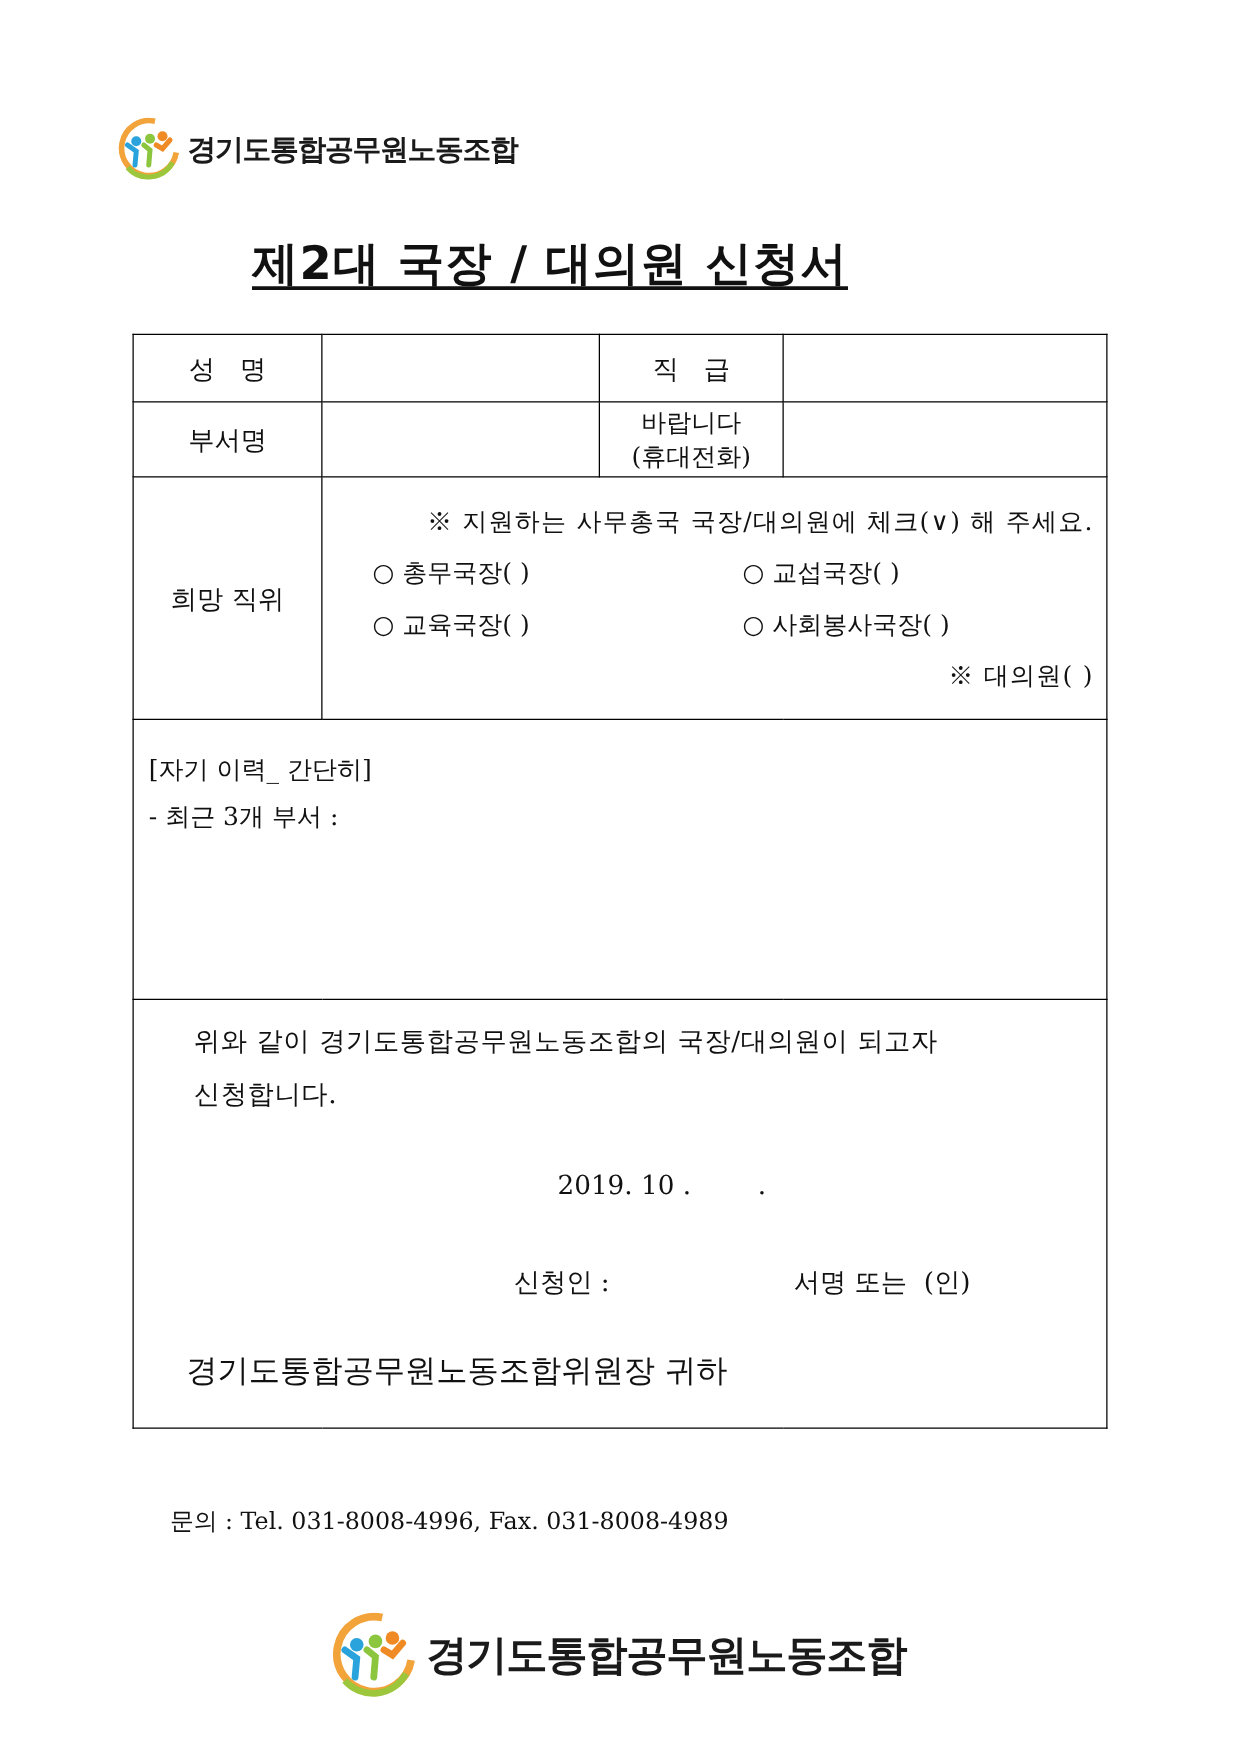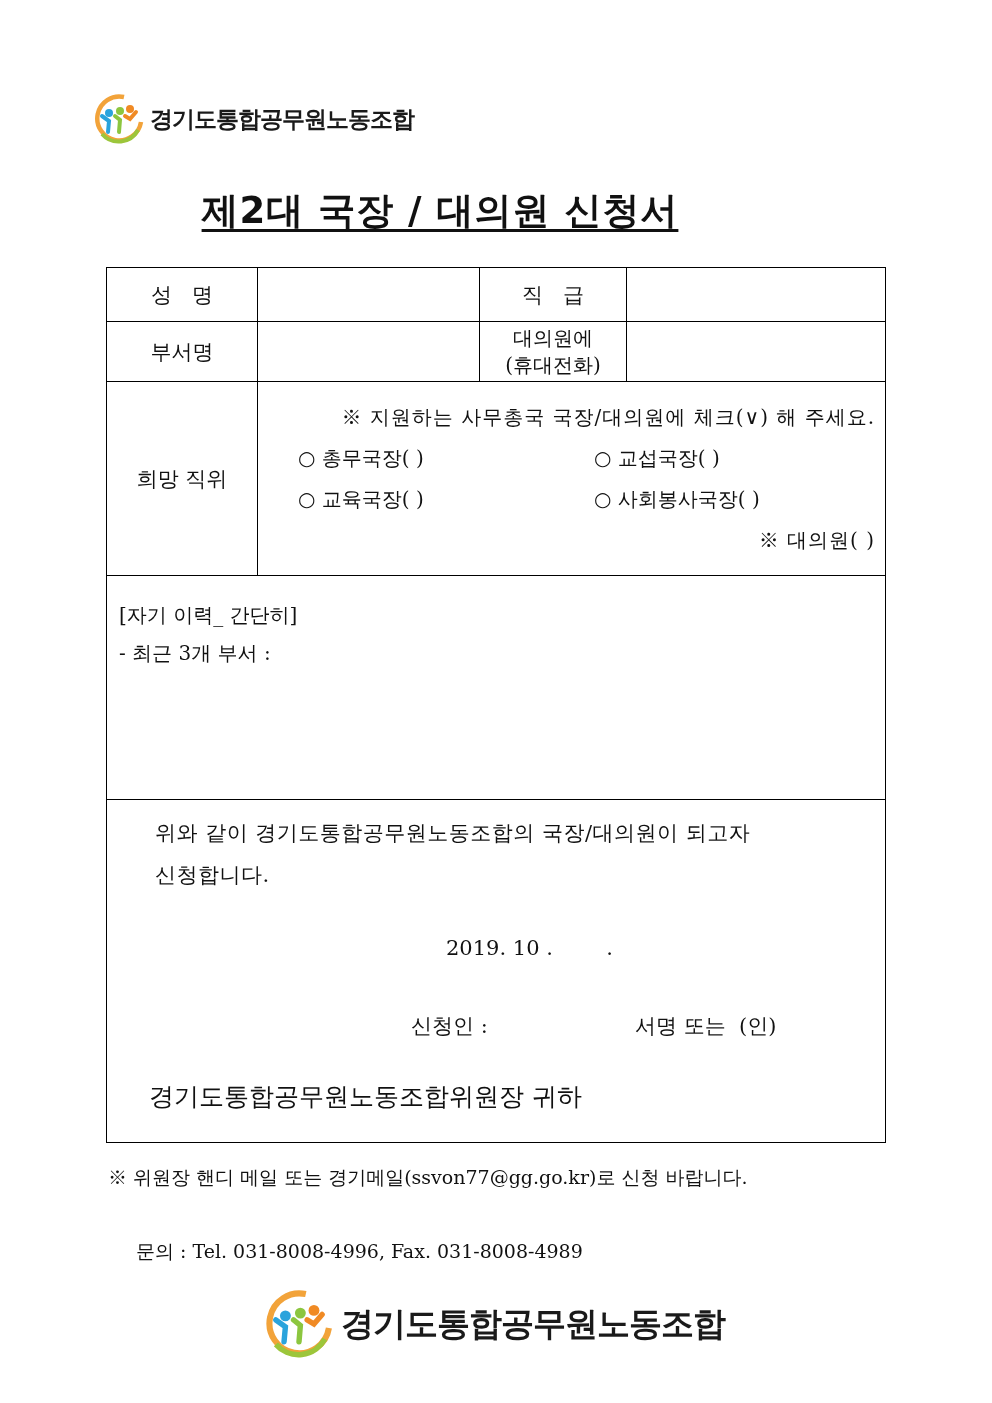--- a/index.html
+++ b/index.html
@@ -64,21 +64,21 @@
       <tr style="height:54px">
     <td class="lbl" style="white-space:pre">성   명</td>
     <td></td>
     <td class="lbl" style="white-space:pre">직   급</td>
     <td></td>
   </tr>
   <tr style="height:60px">
     <td class="lbl">부서명</td>
     <td></td>
     <td class="lbl2">
-      <div>대의원에</div>
+      <div>바랍니다</div>
       <div>(휴대전화)</div>
     </td>
     <td></td>
   </tr>
   <tr style="height:194px">
     <td class="lbl">희망 직위</td>
     <td colspan="3" class="pos-cell">
       <div class="pos-note">※ 지원하는 사무총국 국장/대의원에 체크(∨) 해 주세요.</div>
       <div class="opts">
         <div class="opt">○ 총무국장(   )</div>
@@ -105,21 +105,20 @@
       <div class="date">2019. 10 .        .</div>
       <div class="applicant">신청인 :</div>
       <div class="signature" style="white-space:pre">서명 또는  (인)</div>
       <div class="addressee">경기도통합공무원노동조합위원장 귀하</div>
     </td>
   </tr>
 </tbody>
   </table>
 
 <div class="footnote">
-  <div>※ 위원장 핸디 메일 또는 경기메일(ssvon77@gg.go.kr)로 신청 바랍니다.</div>
   <div class="l2">문의 : Tel. 031-8008-4996, Fax. 031-8008-4989</div>
 </div>
 
 <div class="logo logo-bottom">
   <svg width="68" height="68" viewBox="0 0 50 50">
     <path d="M30 3 A22 22 0 1 0 47 28" fill="none" stroke="#f2a33a" stroke-width="4.5"></path>
     <path d="M8 40 A22 22 0 0 0 44 36" fill="none" stroke="#9cc63b" stroke-width="4"></path>
     <circle cx="15" cy="19" r="4" fill="#2aa3dc"></circle>
     <path d="M8 22 L15 27 L14 38" fill="none" stroke="#2aa3dc" stroke-width="4" stroke-linecap="round"></path>
     <circle cx="26" cy="17" r="4" fill="#8cc63f"></circle>

